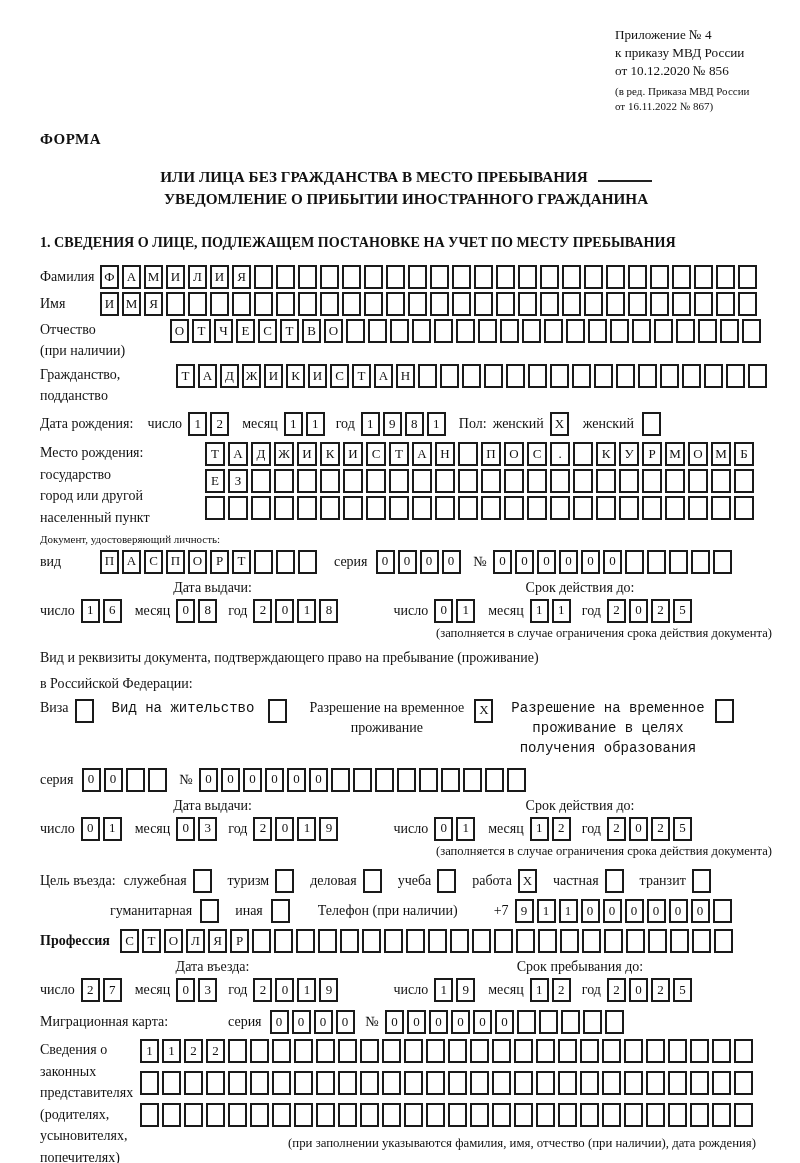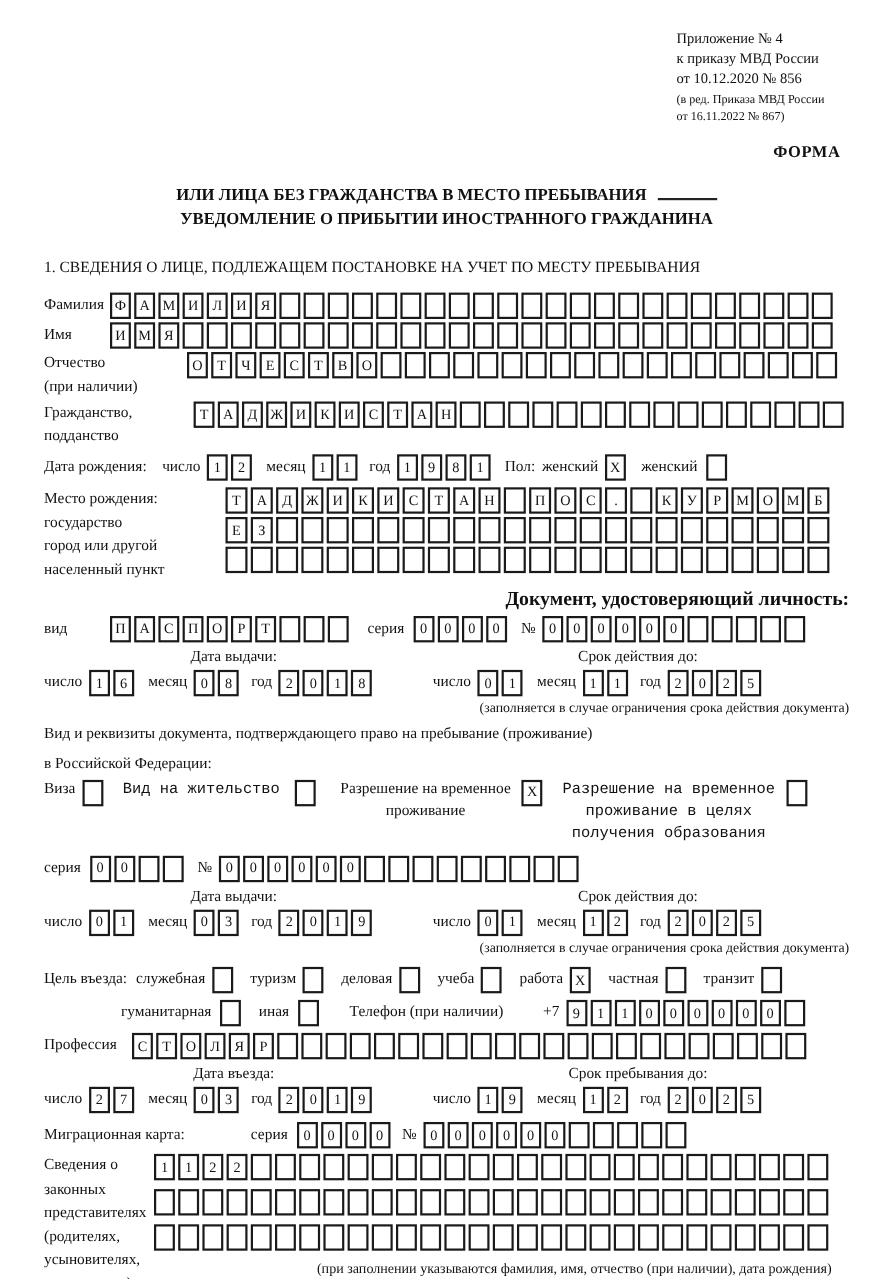--- a/index.html
+++ b/index.html
@@ -5,48 +5,48 @@
   html,body{margin:0;padding:0;background:#fff;}
   .page{
     position:relative;width:800px;height:1163px;box-sizing:border-box;
     padding:26px 28px 10px 40px;background:#fff;color:#111;
     font-family:"Liberation Serif","DejaVu Serif",serif;font-size:14px;line-height:1.3;
     overflow:hidden;
   }
   
   .appendix{margin-left:575px;font-size:13.2px;line-height:1.38;}
   .edition{margin-top:3px;font-size:11px;}
-  .forma{margin-top:16px;text-align:right;font-weight:bold;font-size:15px;padding-right:8px;letter-spacing:.5px;}
+  .forma{margin-top:16px;font-weight:bold;font-size:15px;padding-right:8px;letter-spacing:.5px;}
   .title{margin-top:16px;text-align:center;font-weight:bold;font-size:15.2px;line-height:1.5;}
   .blank{display:inline-block;width:54px;border-bottom:2px solid #222;margin-left:10px;height:14px;}
-  .sec-heading{margin-top:22px;font-weight:normal;font-size:14.1px;}
+  .sec-heading{margin-top:22px;font-weight:bold;font-size:14.1px;}
 
   
   .frow{display:flex;align-items:center;margin-top:3px;}
   .frow.top{align-items:flex-start;}
   .cells{display:flex;flex:none;}
   .cell{
     flex:none;box-sizing:content-box;width:15px;height:20px;border:2px solid #1a1a1a;
     margin-right:3px;display:flex;align-items:center;justify-content:center;
     font-size:13px;background:#fff;
   }
   .cell.wide{width:16px;}
   .cb{margin-right:0;}
   .lbl{flex:none;}
   .lblcol{flex:none;line-height:21.5px;}
   .two-line{line-height:21px;}
-  .w60{width:60px;} .w80{width:80px;} .w100{width:100px;} .w130{width:130px;}
+  .w60{width:60px;} .w80{width:80px;font-weight:bold;} .w100{width:100px;} .w130{width:130px;}
   .w136{width:136px;} .w165{width:165px;}
   .mt6{margin-top:6px;} .mt8{margin-top:8px;} .mt10{margin-top:10px;} .mt14{margin-top:14px;}
   .ml6{margin-left:6px;} .ml8{margin-left:8px;} .ml10{margin-left:10px;} .ml14{margin-left:14px;}
   .ml16{margin-left:16px;} .ml18{margin-left:18px;font-family:Liberation Mono, monospace;} .ml22{margin-left:22px;} .ml28{margin-left:28px;}
   .ml30{margin-left:30px;} .ml36{margin-left:36px;} .ml52{margin-left:52px;} .ml70{margin-left:70px;}
   .mr6{margin-right:6px;} .mr8{margin-right:8px;} .mr14{margin-right:14px;} .mr16{margin-right:16px;} .mr30{margin-right:30px;}
 
-  .doc-heading{margin-top:4px;text-align:right;font-weight:bold;font-size:18px;}
+  .doc-heading{margin-top:4px;text-align:left;font-weight:normal;font-size:11px;}
   .hrow{display:flex;margin-top:5px;font-size:14px;}
   .h-left{width:345px;text-align:center;flex:none;}
   .h-right{width:330px;text-align:center;flex:none;margin-left:30px;}
   .dates{display:flex;align-items:center;margin-top:2px;}
   .dcluster{display:flex;align-items:center;}
   .note{font-size:12.6px;text-align:right;margin-top:2px;}
   .intro{margin-top:8px;}
   .options{display:flex;align-items:flex-start;margin-top:4px;}
   .opt{display:flex;align-items:flex-start;}
   .olbl{text-align:center;line-height:20px;}

